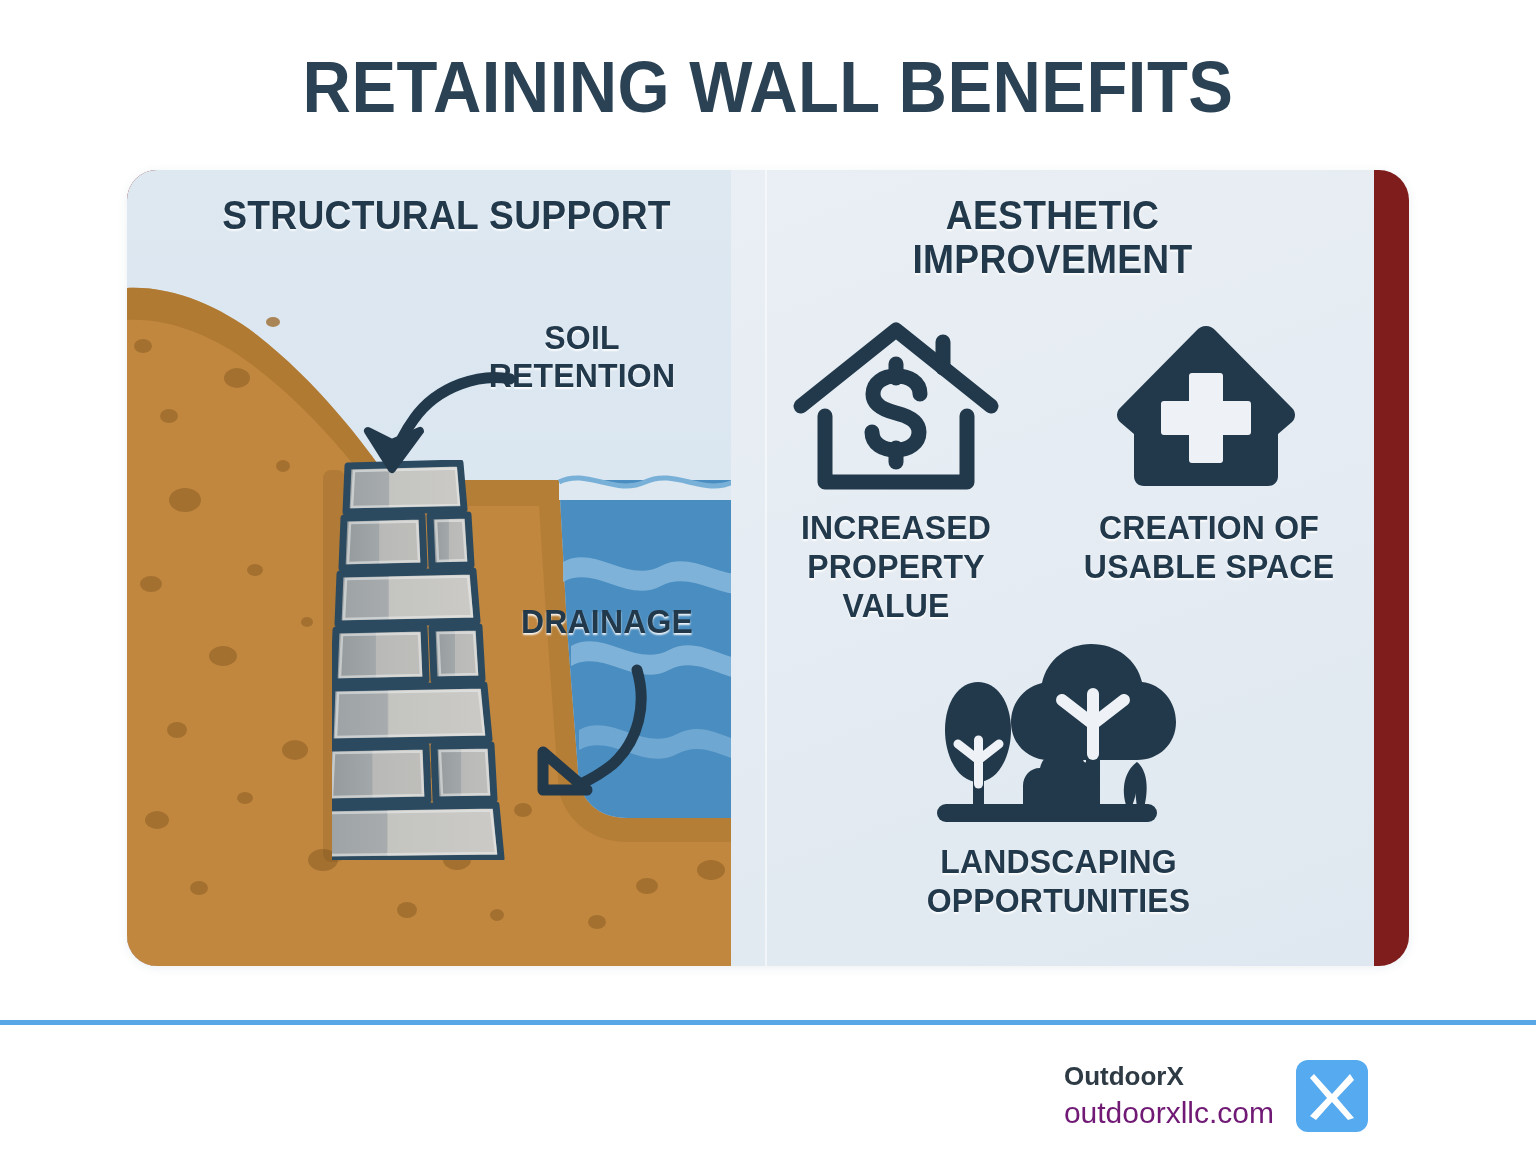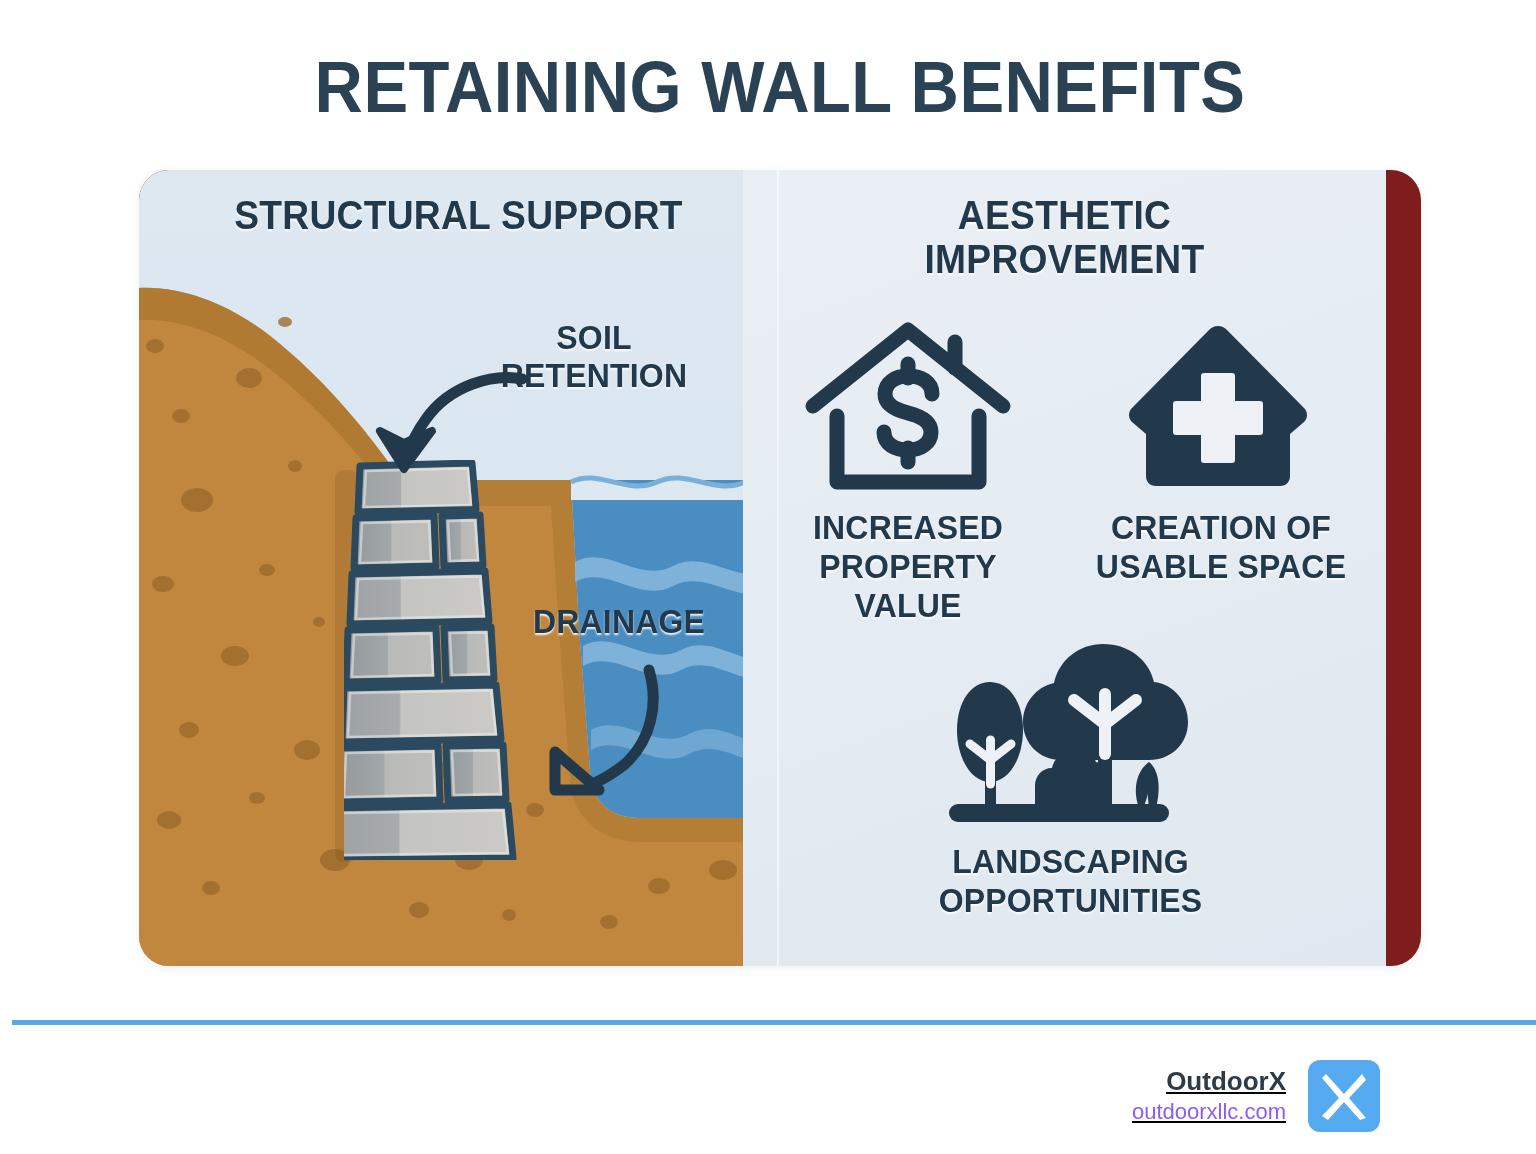--- a/index.html
+++ b/index.html
@@ -11,21 +11,20 @@
     background: #ffffff;
     font-family: "Liberation Sans", sans-serif;
     overflow: hidden;
   }
 
   .page {
     position: relative;
     width: 1488px;
     height: 1154px;
     background: #ffffff;
-    margin-left: 12px;
   }
 
   
   .title {
     position: absolute;
     left: 0;
     top: 46px;
     width: 1536px;
     text-align: center;
     font-family: "Liberation Sans", sans-serif;
@@ -153,31 +152,31 @@
     background: #5aa7e8;
   }
   .footer {
     position: absolute;
     right: 120px;
     top: 1060px;
     display: flex;
     align-items: center;
     gap: 22px;
   }
-  .footer-text { text-align: right; text-decoration: underline; }
+  .footer-text { text-align: left; }
   .brand {
     font-size: 26px;
     font-weight: 700;
     color: #2e3a44;
     line-height: 1.25;
   }
   .site {
-    font-size: 22px;
+    font-size: 30px;
     font-weight: 400;
-    color: #8b5cf6;
+    color: #701a75;
     line-height: 1.3;
   }
   .logo {
     width: 72px; height: 72px;
     border-radius: 12px;
     background: #56aaef;
     position: relative;
   }
   .logo svg { position: absolute; left: 0; top: 0; }
 </style>

